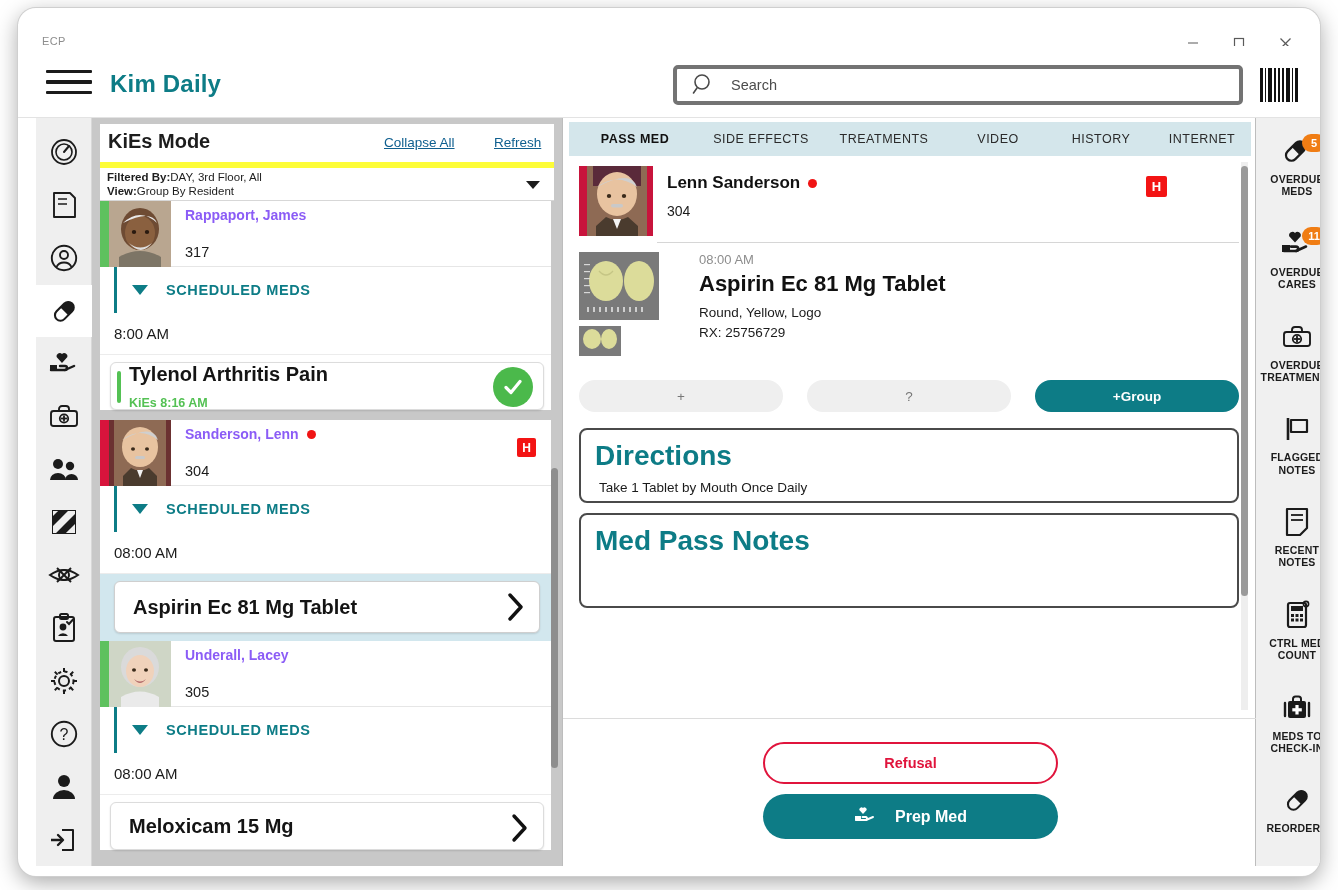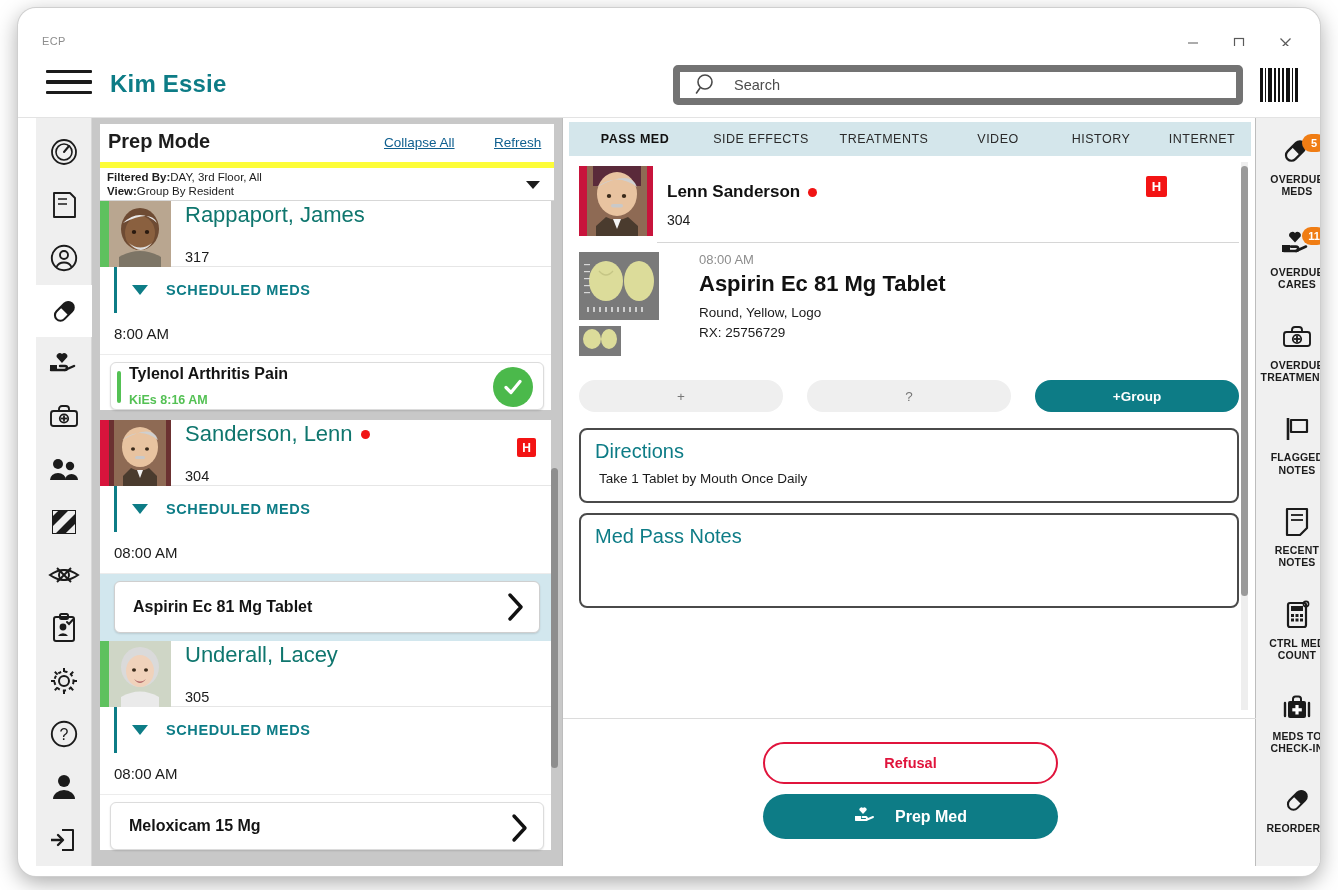--- a/index.html
+++ b/index.html
@@ -41,21 +41,21 @@
     position:absolute; left:28px; top:18px; width:46px; height:36px;
     display:flex; flex-direction:column; justify-content:center; gap:7px; cursor:pointer;
   }
   .hamburger span{ display:block; height:3.5px; background:#1b1b1b; border-radius:1px; }
   .user-name{
     position:absolute; left:92px; top:24px; font-size:24px; font-weight:bold;
     color:#0d7c86; letter-spacing:.2px;
   }
   .searchbox{
     position:absolute; left:655px; top:19px; width:570px; height:40px;
-    border:7px solid #737373; border-radius:5px; background:#fff;
+    border:4px solid #737373; border-radius:5px; background:#fff;
     display:flex; align-items:center; padding-left:14px;
   }
   .searchbox .mag{ width:26px; height:26px; flex:0 0 26px; }
   .search-ph{ margin-left:14px; font-size:14.5px; color:#4c4c4c; }
   .barcode{
     position:absolute; right:22px; top:22px; width:38px; height:34px;
     display:flex; gap:2px; align-items:stretch;
   }
   .barcode i{ display:block; background:#111; }
 
@@ -114,21 +114,21 @@
   .res-block{ background:#fff; margin-bottom:0; }
 
   .res-head{
     position:relative; height:66px; background:#fff; display:flex; align-items:center;
     border-bottom:1px solid #e6e6e6;
   }
   .res-stripe{ width:9px; height:66px; flex:0 0 9px; }
   .res-photo{ width:62px; height:66px; flex:0 0 62px; overflow:hidden; position:relative; }
   .res-photo svg{ position:absolute; left:0; top:0; }
   .res-info{ flex:1 1 auto; padding-left:14px; position:relative; }
-  .res-name{ font-size:22px; font-weight:normal; color:#0f766e; display:flex; align-items:center; gap:8px; }
+  .res-name{ font-size:14px; font-weight:bold; color:#8b5cf6; display:flex; align-items:center; gap:8px; }
   .reddot{ width:9px;height:9px;border-radius:50%; background:#f01414; display:inline-block; }
   .res-room{ font-size:14.5px; color:#1b1b1b; margin-top:21px; }
   .hbadge{
     position:absolute; right:18px; top:18px; width:19px; height:19px; background:#f31414;
     color:#fff; font-size:12px; font-weight:bold; display:flex; align-items:center; justify-content:center;
     border-radius:2px;
   }
   .sched{
     position:relative; height:46px; display:flex; align-items:center;
     background:#fff;
@@ -142,21 +142,21 @@
   .sched .slabel{ margin-left:18px; font-size:14.5px; font-weight:bold; color:#0d7c86; letter-spacing:.6px; }
   .timerow{ height:42px; display:flex; align-items:center; padding-left:14px;
             font-size:15px; color:#1b1b1b; background:#fff; border-bottom:1px solid #ececec; }
   .medrow{
     position:relative; margin:7px 10px 10px 10px; height:48px; background:#fff;
     border:1px solid #dcdcdc; border-radius:6px; display:flex; align-items:center;
     box-shadow:0 1px 2px rgba(0,0,0,.12);
   }
   .medrow .gstripe{ position:absolute; left:6px; top:8px; width:4px; height:32px; background:#54c154; border-radius:2px;}
   .medrow .mtext{ padding-left:18px; }
-  .medrow .mname{ font-size:16px; font-weight:bold; color:#141414; }
+  .medrow .mname{ font-size:20px; font-weight:bold; color:#141414; }
   .medrow .msub{ font-size:12.5px; font-weight:bold; color:#54c154; margin-top:10px; }
   .medrow .chev{ position:absolute; right:14px; top:9px; }
   .medrow .tick{
     position:absolute; right:10px; top:4px; width:40px; height:40px; border-radius:50%;
     background:#4bb94b; display:flex; align-items:center; justify-content:center;
   }
   .sel-band{ background:#d2e7ee; padding:1px 0 2px 0; }
   .sel-band .medrow{ border-color:#cfcfcf; height:52px; margin:6px 14px 6px 14px; }
 
   .lp-vscroll{
@@ -178,21 +178,21 @@
   .tab{
     font-size:12.5px; color:#2a2a2a; letter-spacing:.5px; cursor:pointer; text-align:center;
   }
   .tab.active{ font-weight:bold; color:#111; }
   .pat-row{
     position:absolute; left:16px; top:48px; width:660px; height:70px;
     display:flex; align-items:flex-start;
   }
   .pat-photo{ width:74px; height:70px; flex:0 0 74px; position:relative; overflow:hidden; }
   .pat-info{ margin-left:14px; position:relative; flex:1 1 auto; }
-  .pat-name{ font-size:17px; font-weight:bold; color:#111; display:flex; align-items:center; gap:8px; margin-top:16px;}
+  .pat-name{ font-size:17px; font-weight:bold; color:#111; display:flex; align-items:center; gap:8px; margin-top:7px;}
   .pat-room{ font-size:14px; color:#1b1b1b; margin-top:10px; }
   .pat-h{
     position:absolute; right:72px; top:10px; width:21px; height:21px; background:#f31414;
     color:#fff; font-size:13px; font-weight:bold; display:flex; align-items:center; justify-content:center; border-radius:2px;
   }
   .hr1{ position:absolute; left:94px; top:124px; width:582px; height:1px; background:#d6d6d6; }
 
   .pill-card{ position:absolute; left:16px; top:134px; width:660px; }
   .pill-img{
     position:absolute; left:0; top:0; width:80px; height:68px; background:#7a7a7a;
@@ -211,21 +211,21 @@
   .abtn{
     height:32px; border-radius:16px; display:flex; align-items:center; justify-content:center;
     font-size:13.5px; cursor:pointer;
   }
   .abtn.grey{ background:#efefef; color:#777; flex:1 1 0; }
   .abtn.teal{ background:#0d7c86; color:#fff; font-weight:bold; flex:1 1 0; }
 
   .boxcard{
     position:absolute; left:16px; border:2px solid #4a4a4a; border-radius:8px; background:#fff;
   }
-  .boxcard .bt{ font-size:20px; font-weight:normal; color:#0d7c86; padding:10px 0 0 14px; }
+  .boxcard .bt{ font-size:28px; font-weight:bold; color:#0d7c86; padding:10px 0 0 14px; }
   .boxcard .bb{ font-size:13.5px; color:#1b1b1b; padding:8px 0 0 18px; }
   #card-directions{ top:310px; width:660px; height:75px; }
   #card-notes{ top:395px; width:660px; height:95px; }
 
   .hr2{ position:absolute; left:0; top:600px; width:694px; height:1px; background:#dcdcdc; }
 
   .btn-refusal{
     position:absolute; left:200px; top:624px; width:295px; height:42px; border:2px solid #e0143c;
     border-radius:21px; background:#fff; color:#e0143c; font-size:14.5px; font-weight:bold;
     display:flex; align-items:center; justify-content:center; cursor:pointer;
@@ -281,21 +281,21 @@
       </div>
     </div>
   </div>
 
   <div class="header">
     <div class="hamburger">
       <span></span>
           <span></span>
           <span></span>
     </div>
-    <div class="user-name">Kim Essie</div>
+    <div class="user-name">Kim Daily</div>
 
     <div class="searchbox">
       <span class="mag">
         <svg width="26" height="26" viewBox="0 0 26 26">
           <circle cx="11" cy="10" r="7" fill="none" stroke="#4a4a4a" stroke-width="1.6"></circle>
           <line x1="6" y1="16" x2="2.5" y2="21" stroke="#4a4a4a" stroke-width="1.6" stroke-linecap="round"></line>
         </svg>
       </span>
       <span class="search-ph">Search</span>
     </div>
@@ -439,21 +439,21 @@
         <path d="M13 5 h11 v20 h-11" fill="none" stroke="#1b1b1b" stroke-width="2" stroke-linejoin="round"></path>
         <line x1="2" y1="15" x2="14" y2="15" stroke="#1b1b1b" stroke-width="2.4"></line>
         <path d="M9 10 l5 5 l-5 5" fill="none" stroke="#1b1b1b" stroke-width="2.4" stroke-linejoin="round" stroke-linecap="round"></path>
       </svg>
     </div>
   </div>
 
   <div class="leftpanel">
 
     <div class="lp-head">
-      <div class="lp-title">Prep Mode</div>
+      <div class="lp-title">KiEs Mode</div>
       <div class="lp-link" id="lnk-collapse">Collapse All</div>
       <div class="lp-link" id="lnk-refresh">Refresh</div>
     </div>
 
     <div class="lp-yellow"></div>
 
     <div class="lp-filter">
       <div class="l1">
         <b>Filtered By:</b><span>DAY, 3rd Floor, All</span>
       </div>

